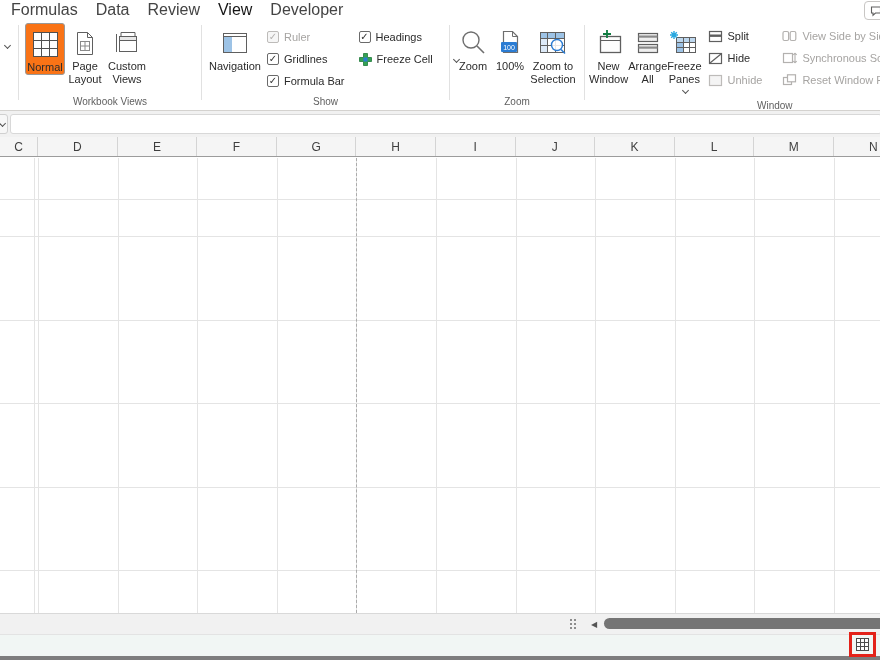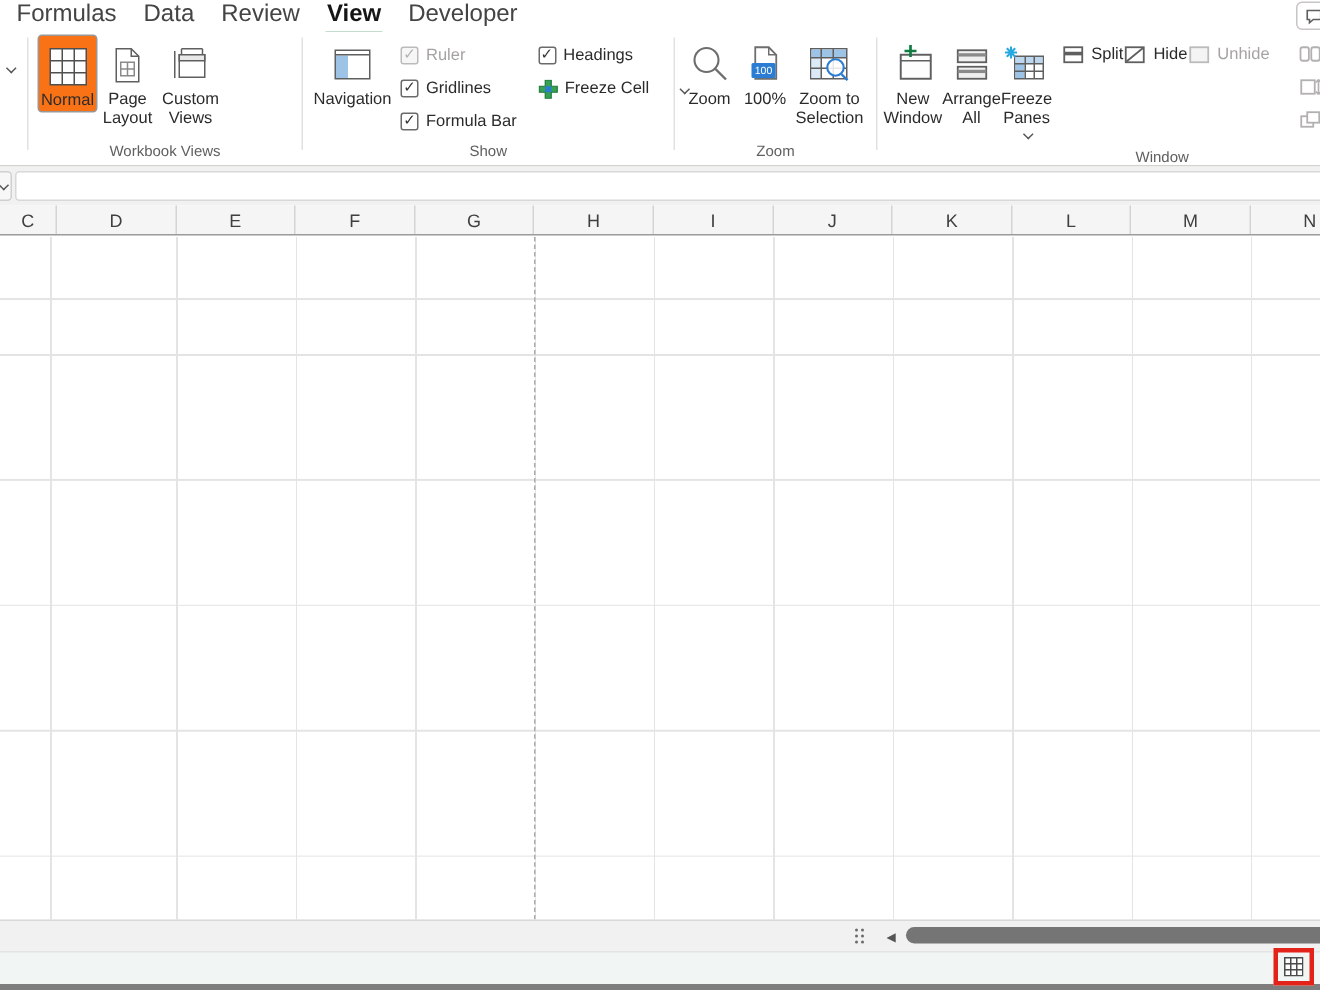--- a/index.html
+++ b/index.html
@@ -5,21 +5,21 @@
   * { margin:0; padding:0; box-sizing:border-box; }
   html,body { width:880px; height:660px; overflow:hidden; background:#fff;
     font-family:"Liberation Sans", sans-serif; color:#2b2b2b; }
   body { position:relative; }
 
   
   .menubar { position:absolute; top:0; left:0; width:880px; height:21px;
     display:flex; align-items:center; padding-left:2px; background:#fff; }
   .tab { padding:0 8px; font-size:16px; color:#444; height:21px; display:flex; align-items:center; cursor:default; }
   .tab .tab-inner { padding:2px 1px 2px; border-bottom:2px solid transparent; }
-  .tab.active { color:#151515; font-weight:bold; }
+  .tab.active { color:#151515; font-weight:normal; }
   .tab.active .tab-inner { border-bottom:2px solid #107c41; }
   .comment-btn { position:absolute; top:1px; left:864px; width:26px; height:19px;
     border:1px solid #c8c6c4; border-radius:4px; display:flex; align-items:center; padding-left:5px; background:#fff; }
 
   
   .ribbon { position:absolute; top:21px; left:0; width:880px; height:90px;
     background:#fff; border-bottom:1px solid #d4d2cf; display:flex; }
   .rib-cut { width:16px; position:relative; }
   .rib-cut .chev { position:absolute; top:22px; left:2px; }
   .rib-sep { width:1px; background:#e1e1e1; margin:4px 2px 10px 2px; }
@@ -32,21 +32,21 @@
   .big-btn .bl { font-size:11px; line-height:12.5px; text-align:center; color:#2b2b2b; margin-top:1px; }
   .big-btn.selected { border:1px solid #989898; background:#f97316; }
   .chev { width:5px; height:5px; border-right:1.4px solid #555; border-bottom:1.4px solid #555;
     display:inline-block; transform:rotate(45deg); margin-left:3px; vertical-align:2px; }
   .chk-col { display:flex; flex-direction:column; margin-top:9px; }
   .chk-row { display:flex; align-items:center; gap:5px; font-size:11px; height:14px; margin-bottom:8px; white-space:nowrap; }
   .chk-box { width:12px; height:12px; border:1px solid #6a6a6a; border-radius:2px; background:#fff;
     font-size:10px; line-height:10px; text-align:center; color:#333; flex:0 0 auto; }
   .chk-row.disabled { color:#a6a4a2; }
   .chk-row.disabled .chk-box { border-color:#bdbbb9; color:#b3b1af; background:#f6f6f6; }
-  .small-col { display:flex; flex-direction:row; margin:7px 2px 0 6px; }
+  .small-col { display:flex; flex-direction:column; margin:7px 2px 0 6px; }
   .small-btn { display:flex; align-items:center; gap:5px; font-size:11px; height:16px; margin-bottom:6px; white-space:nowrap; }
   .small-btn.disabled { color:#a6a4a2;justify-content:flex-end; }
   .dis-col { display:flex; flex-direction:column; margin:7px 0 0 8px; }
   .dis-row { display:flex; align-items:center; gap:5px; font-size:11px; height:16px; margin-bottom:6px;
     color:#a6a4a2; white-space:nowrap; }
   .wv-group .rib-content { padding-left:4px; }
   .window-label { align-self:flex-start; margin-left:170px; }
 
   
   .formula-row { position:absolute; top:111px; left:0; width:880px; height:26px; background:#f1f1f1; }

